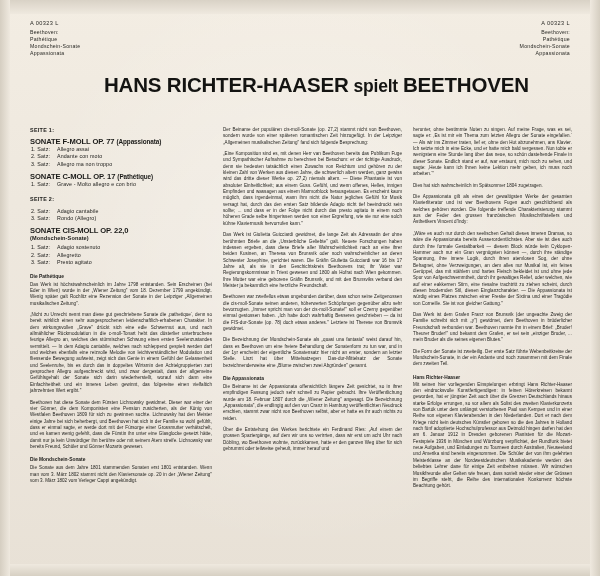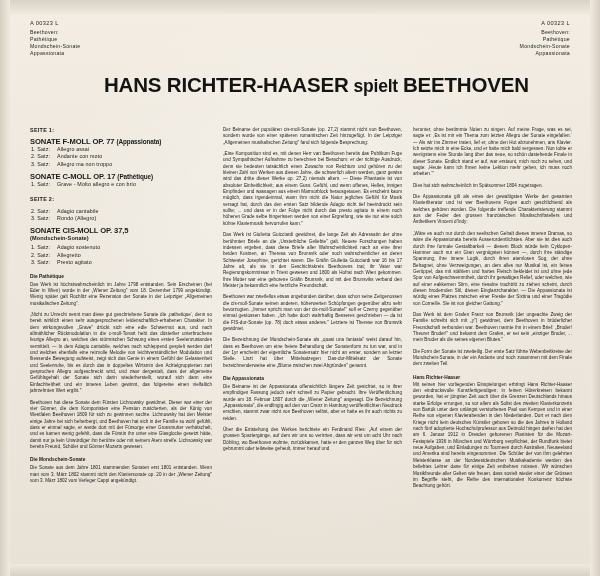--- a/index.html
+++ b/index.html
@@ -137,21 +137,21 @@
       </div>
       <div class="mv"><span class="n">1. Satz:</span><span>Grave - Molto allegro e con brio</span></div>
 
       <div class="gap"></div>
       <div class="side-head">SEITE 2:</div>
       <div class="gap-s"></div>
       <div class="mv"><span class="n">2. Satz:</span><span>Adagio cantabile</span></div>
       <div class="mv"><span class="n">3. Satz:</span><span>Rondo (Allegro)</span></div>
 
       <div class="work-title">
-        <span>SONATE CIS-MOLL OP. 37,5</span>
+        <span>SONATE CIS-MOLL OP. 22,0</span>
       </div>
       <div class="work-sub">(Mondschein-Sonate)</div>
       <div class="mv"><span class="n">1. Satz:</span><span>Adagio sostenuto</span></div>
       <div class="mv"><span class="n">2. Satz:</span><span>Allegretto</span></div>
       <div class="mv"><span class="n">3. Satz:</span><span>Presto agitato</span></div>
 
       <div class="sub-head">Die Pathétique</div>
       <p class="para">Das Werk ist höchstwahrscheinlich im Jahre 1798 entstanden. Sein Erscheinen (bei Eder in Wien) wurde in der „Wiener Zeitung" vom 18. Dezember 1799 angekündigt. Wenig später galt Rochlitz eine Rezension der Sonate in der Leipziger „Allgemeinen musikalischen Zeitung".</p>
       <p class="para">„Nicht zu Unrecht nennt man diese gut geschriebene Sonate die ‚pathetique‘, denn so bereit wirklich einen sehr ausgesprochenen leidenschaftlich-erhabenen Charakter. In dem wirkungsvollen „Grave" drückt sich eine edle Schwermut aus, und nach allmählicher Rückmodulation in die c-moll-Tonart hebt das düsterlier unterbrochene feurige Allegro an, welches des stürmischen Schwung eines ersten Seelenzustandes vermittelt. — In dem Adagio cantabile, welches nach schleppend gespielt werden darf und welches ebenfalls eine reizvolle Melodie von leichtverständlicher Modulation und fliessende Bewegung aufweist, zeigt sich das Genie in einem Gefühl der Gelassenheit und Seelenruhe, bis es durch das in doppeltes Wirtsmin den Achtelgruppierten zart gesprochen Allegro aufgeschreckt wird, und zwar dergestalt, dass der allgemeine Gefühlsgehalt der Sonate sich darin wiederherstellt, worauf sich dann eine Einfachheitheit und ein inneres Leben gewinnt, das folgereise einen vielfaltich jahrzehnten Wert ergibt."</p>
       <p class="para">Beethoven hat diese Sonate dem Fürsten Lichnowsky gewidmet. Dieser war einer der vier Gönner, die dem Komponisten eine Pension zusicherten, als der König von Westfalen Beethoven 1809 für sich zu gewinnen suchte. Lichnowsky hat den Meister einige Jahre bei sich beherbergt, und Beethoven hat sich in der Familie so wohl gefühlt, dass er einmal sagte, er werde dort mit der Fürsorge einer Grossmutter verhätschelt, und es kamen wenig gefehlt, dass die Fürstin ihn unter eine Glasglocke gesetzt hätte, damit nur ja kein Unwürdiger ihn berühre oder mit seinem Atem streife. Lichnowsky war bereits Freund, Schüler und Gönner Mozarts gewesen.</p>

